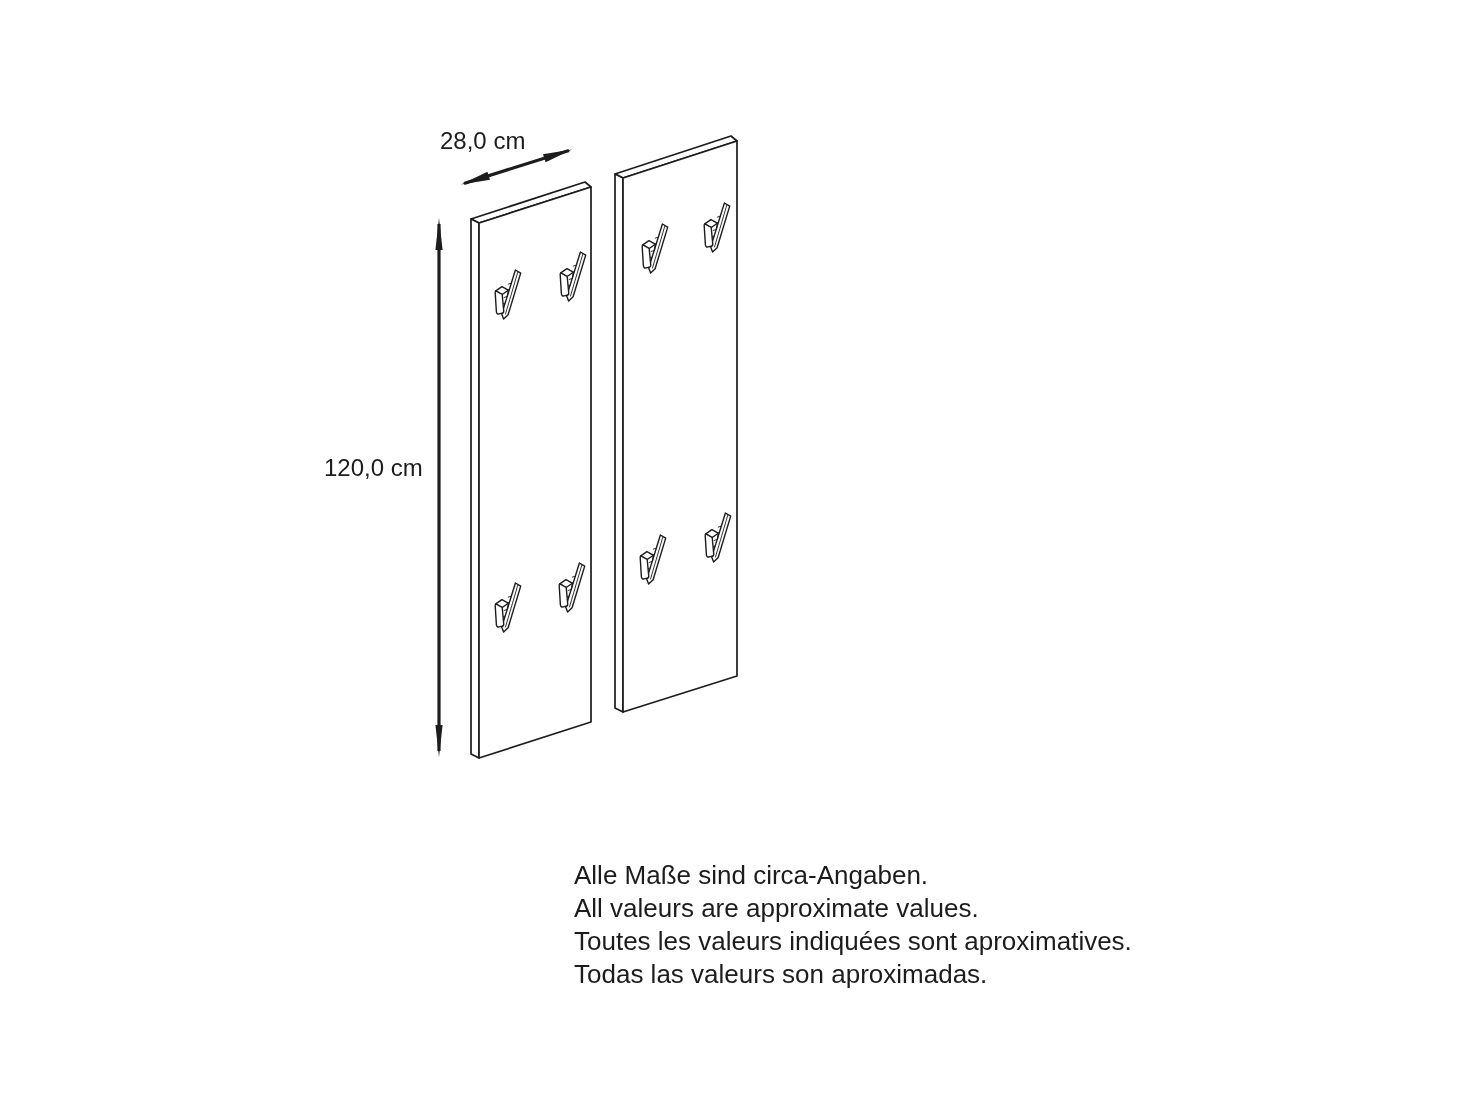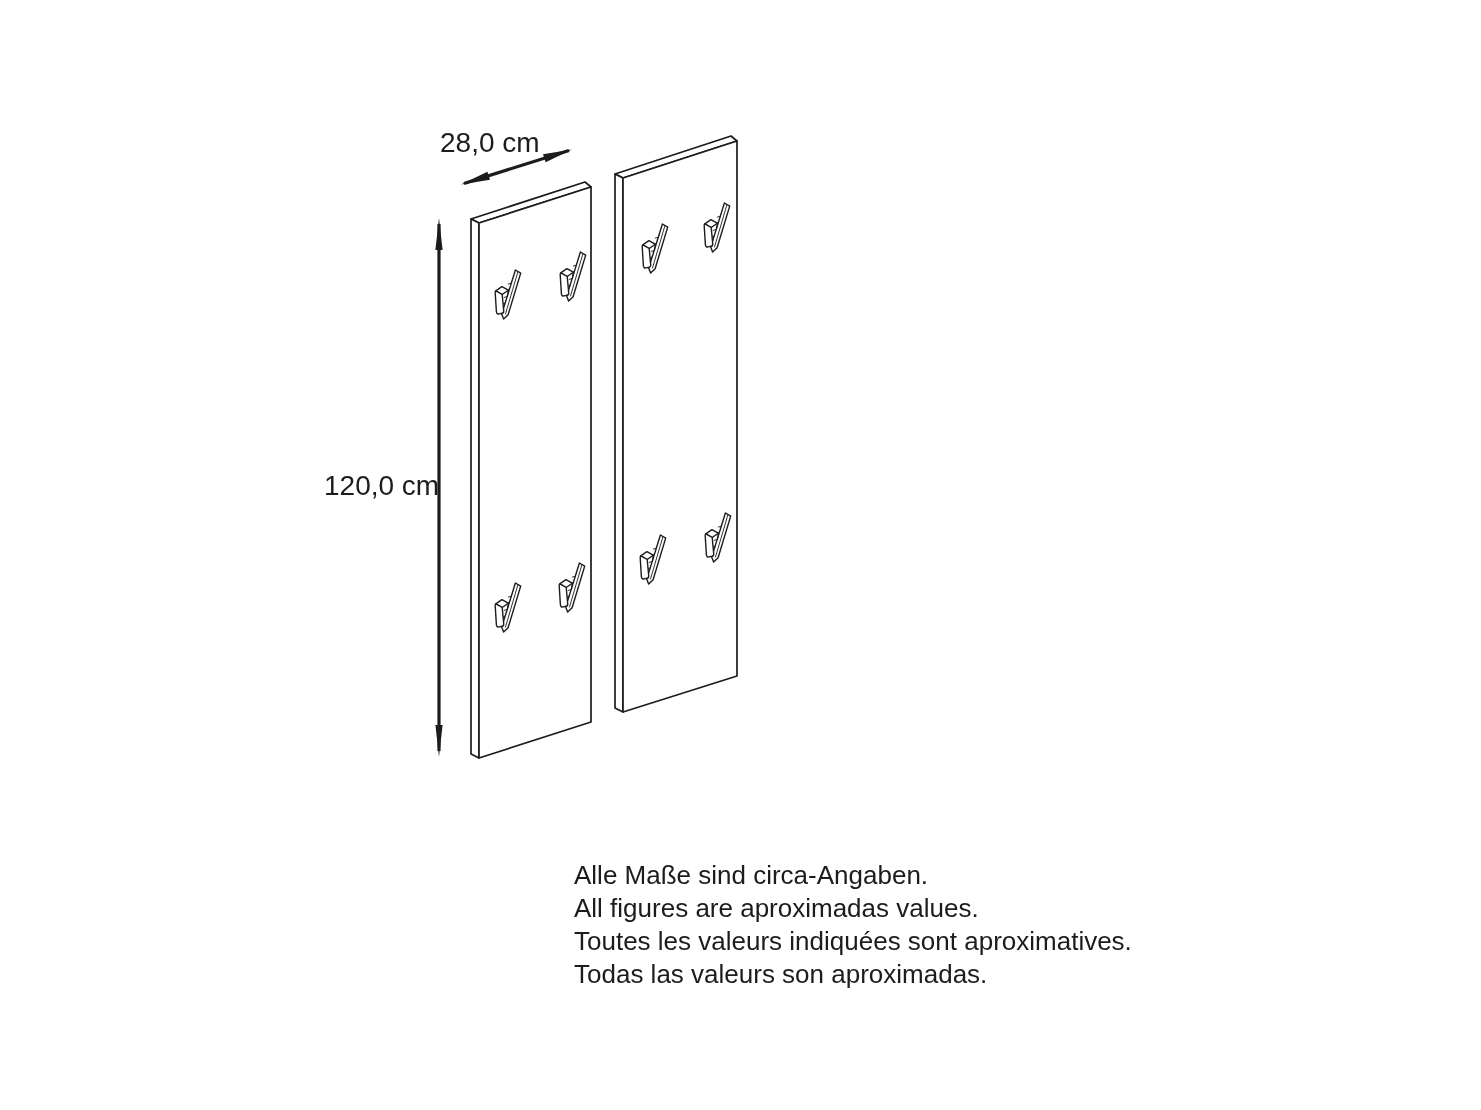--- a/index.html
+++ b/index.html
@@ -16,33 +16,33 @@
     color: #1c1c1c;
     overflow: hidden;
   }
   #lineart {
     position: absolute;
     left: 0;
     top: 0;
   }
   .dim-label {
     position: absolute;
-    font-size: 28px;
+    font-size: 24px;
     line-height: 1;
     color: #1c1c1c;
     white-space: nowrap;
     letter-spacing: 0px;
   }
   #width-label {
     left: 440px;
     top: 129px;
   }
   #height-label {
     left: 324px;
-    top: 472px;
+    top: 456px;
   }
   #notes {
     position: absolute;
     left: 574px;
     top: 859px;
     font-size: 26px;
     line-height: 33px;
     color: #1c1c1c;
     white-space: nowrap;
   }
@@ -108,18 +108,18 @@
       <polygon points="439,757 435.4,725 442.6,725"></polygon>
     </g>
   </svg>
 
   <span class="dim-label" id="width-label">28,0 cm</span>
 
   <span class="dim-label" id="height-label">120,0 cm</span>
 
   <div id="notes">
     <span class="note-line">Alle Maße sind circa-Angaben.</span>
-    <span class="note-line">All figures are aproximadas values.</span>
+    <span class="note-line">All valeurs are approximate values.</span>
     <span class="note-line">Toutes les valeurs indiquées sont aproximatives.</span>
     <span class="note-line">Todas las valeurs son aproximadas.</span>
   </div>
 
 </div>
 
 </body></html>

